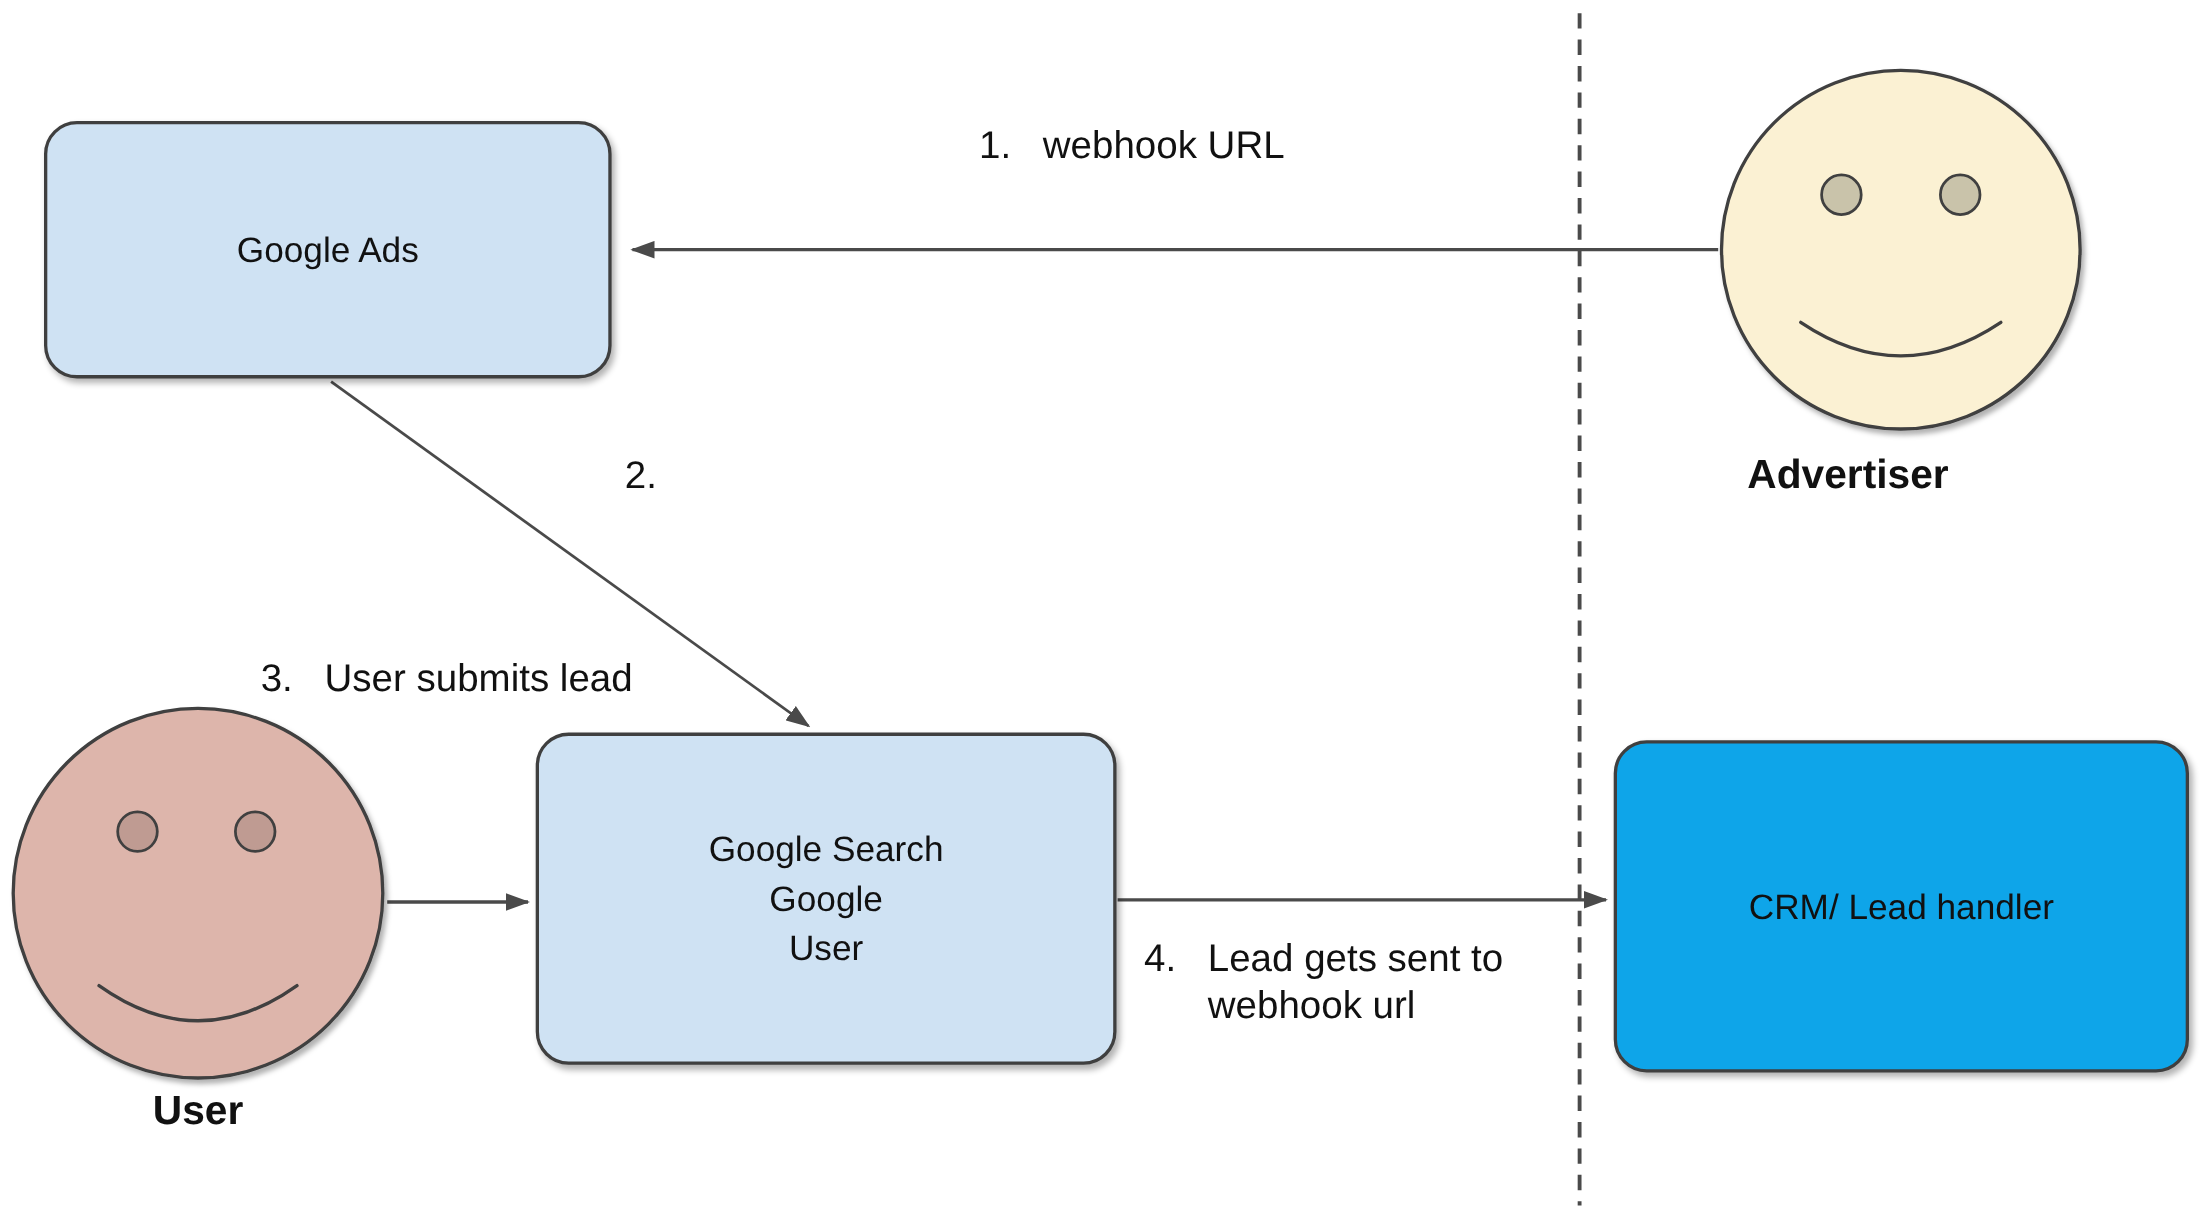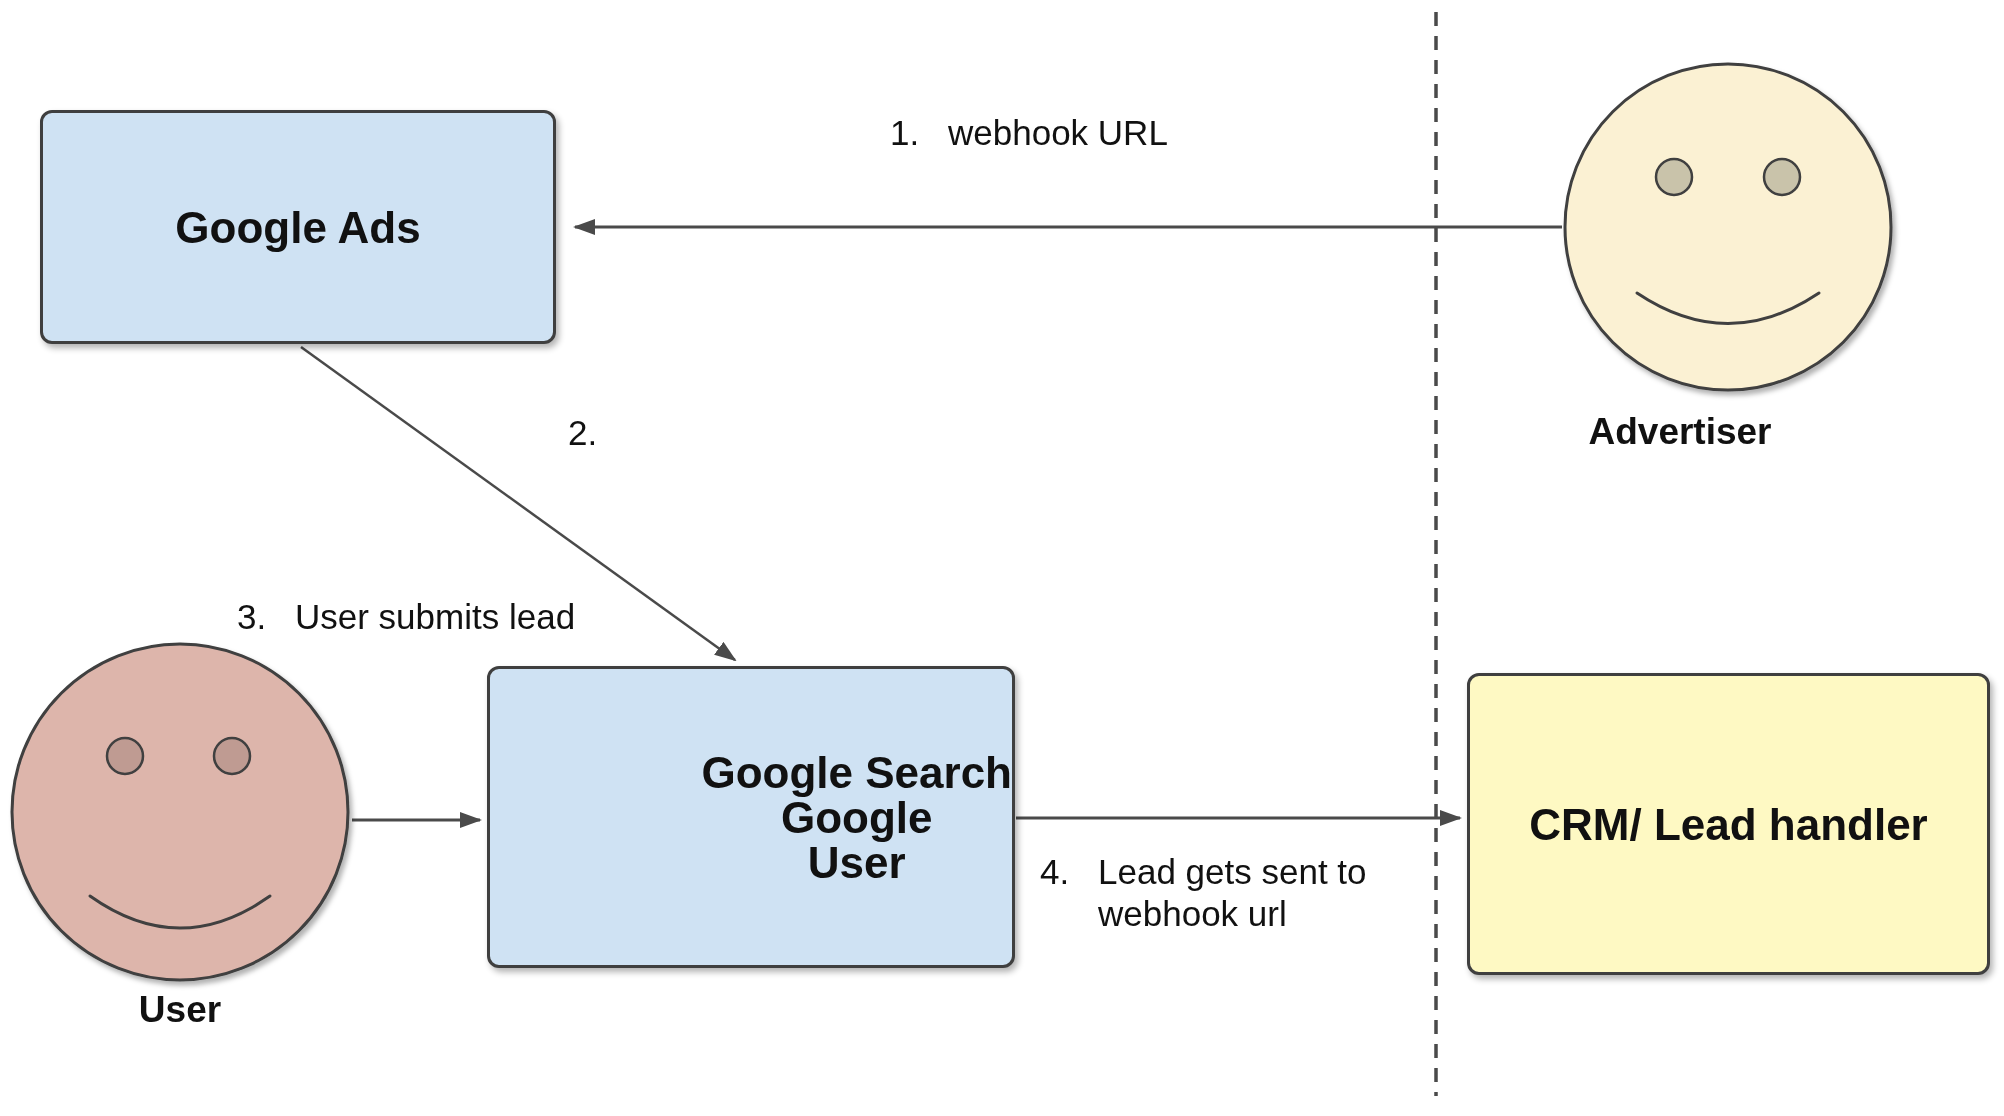--- a/index.html
+++ b/index.html
@@ -10,34 +10,33 @@
     background: #ffffff;
     overflow: hidden;
     font-family: "Liberation Sans", sans-serif;
     color: #111111;
   }
   .layer { position: absolute; left: 0; top: 0; }
   .node {
     position: absolute;
     box-sizing: border-box;
     border: 3px solid #3f3f3f;
-    border-radius: 12px;
+    border-radius: 30px;
     display: flex;
     align-items: center;
     justify-content: center;
     text-align: center;
-    font-size: 44px;
+    font-size: 32px;
     line-height: 45px;
     box-shadow: 3px 4px 6px rgba(0,0,0,0.30);
-    font-weight: bold;
   }
   .node.blue   { background: #cfe2f3; }
-  .node.yellow { background: #fef9c3; }
+  .node.yellow { background: #0ea5e9; }
   .node-ads  { left: 40px;   top: 110px; width: 516px; height: 234px; }
-  .node-surf { left: 487px;  top: 666px; width: 528px; height: 302px; justify-content: flex-end; }
+  .node-surf { left: 487px;  top: 666px; width: 528px; height: 302px; }
   .node-crm  { left: 1467px; top: 673px; width: 523px; height: 302px; }
   .step {
     position: absolute;
     display: flex;
     align-items: flex-start;
     font-size: 35px;
     line-height: 42px;
     white-space: nowrap;
   }
   .step .num { width: 58px; flex: 0 0 58px; }

